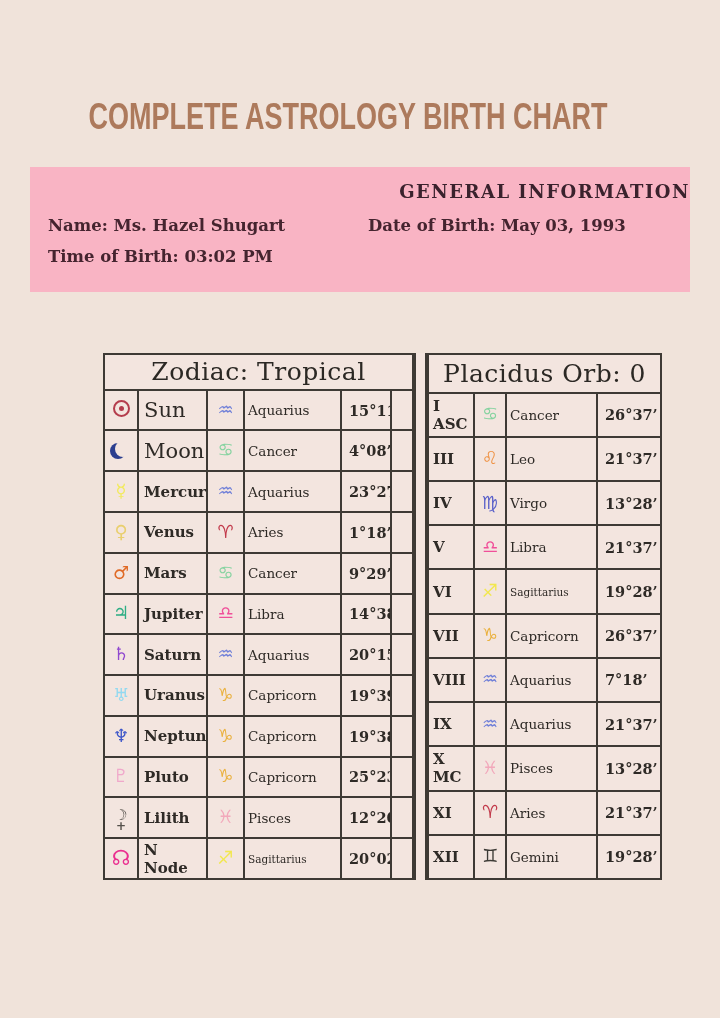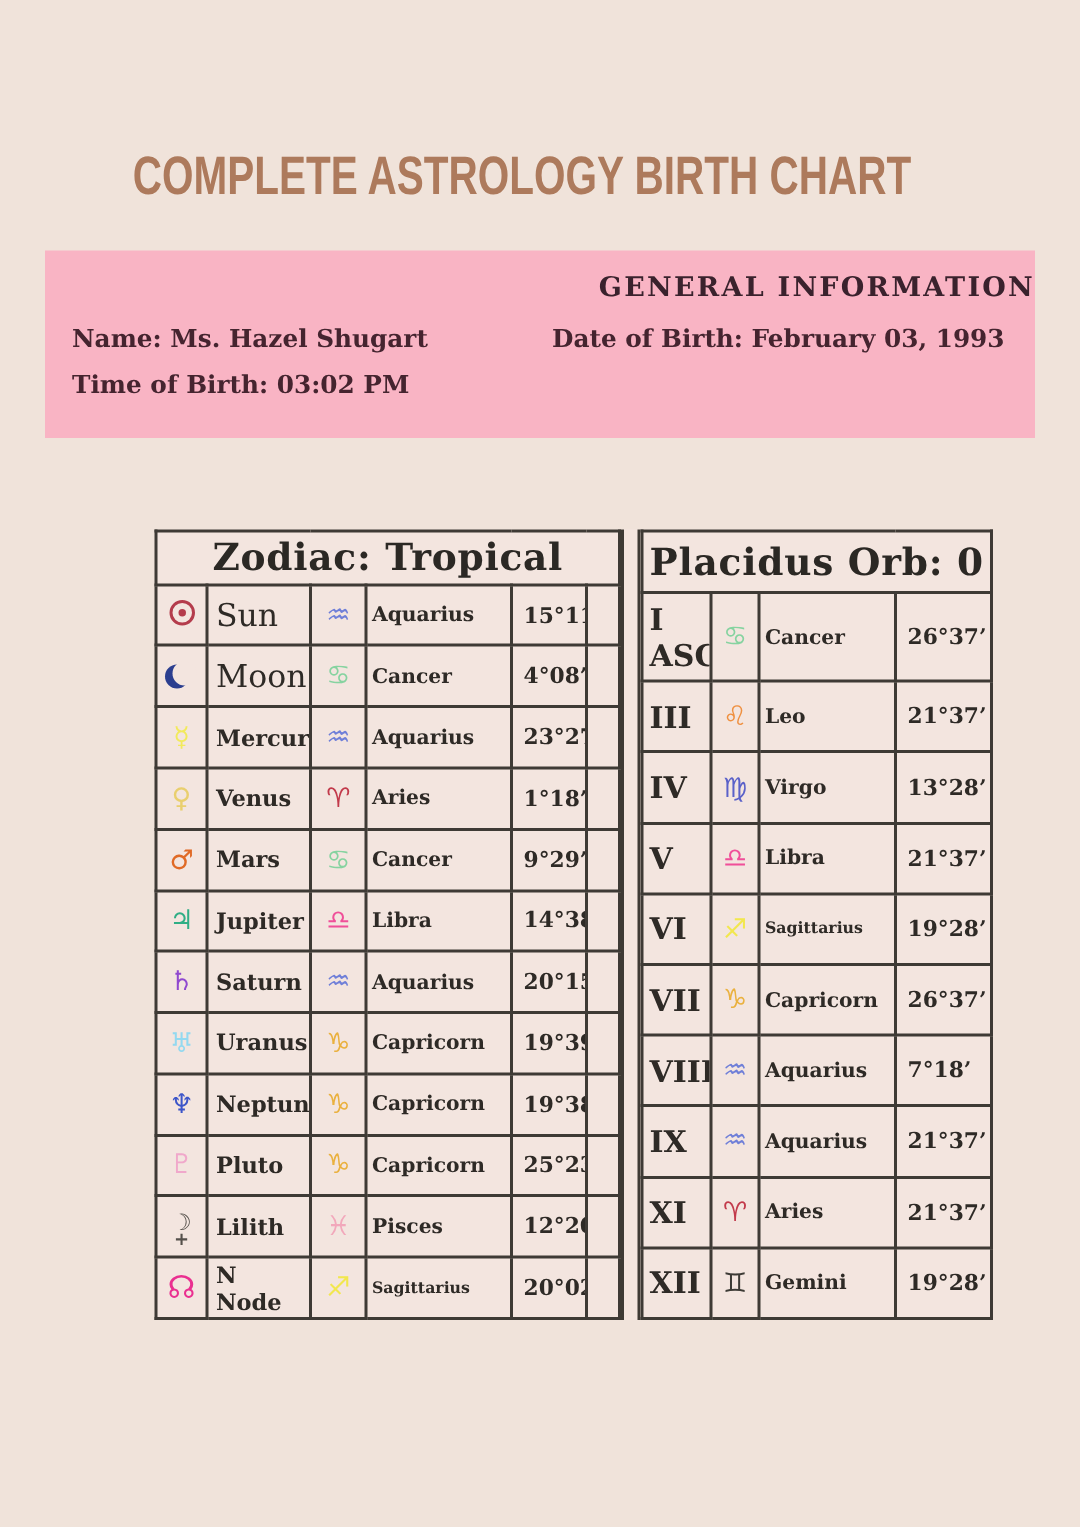--- a/index.html
+++ b/index.html
@@ -46,30 +46,30 @@
   }
   table{border-collapse:collapse;table-layout:fixed;background:#f3e5df;}
   .t-left{width:309px;}
   .t-right{width:233px;}
   td,th{
     border:2px solid #3e3a35;
     padding:0;vertical-align:middle;
     overflow:hidden;
   }
   th{
-    height:33px;font-size:25px;font-weight:bold;
+    height:33px;font-size:25px;font-weight:normal;
     text-align:center;color:#2b2824;letter-spacing:0.5px;
   }
   tr.r{height:40px;}
   .cell-name{font-size:15px;font-weight:600;padding-left:5px;text-align:left;}
   .cell-name.big{font-size:21px;font-weight:normal;}
-  .cell-sign{font-size:13.5px;font-weight:700;padding-left:3px;text-align:left;}
+  .cell-sign{font-size:13.5px;font-weight:400;padding-left:3px;text-align:left;}
   .cell-sign.sm{font-size:10.5px;}
   .cell-deg{font-size:14.5px;font-weight:600;padding-left:7px;text-align:left;}
-  .cell-house{font-size:20px;font-weight:600;padding-left:4px;text-align:left;}
+  .cell-house{font-size:15px;font-weight:600;padding-left:4px;text-align:left;}
   .cell-ic{text-align:center;}
   .spacer{
     width:9px;flex:0 0 9px;
     border-left:2px solid #3e3a35;border-right:2px solid #3e3a35;
     background:#f3e5df;
   }
   
   .glyph{
     font-family:"DejaVu Sans", sans-serif;
     font-size:18px;line-height:1;display:inline-block;
@@ -107,21 +107,21 @@
 <body>
 
 <div class="title-wrap">
   <span class="title">COMPLETE ASTROLOGY BIRTH CHART</span>
 </div>
 
 <div class="info-panel">
   <div class="info-heading">GENERAL INFORMATION</div>
   <div class="info-grid">
     <div>Name: Ms. Hazel Shugart</div>
-    <div>Date of Birth: February 03, 1993</div>
+    <div>Date of Birth: May 03, 1993</div>
     <div>Time of Birth: 03:02 PM</div>
   </div>
 </div>
 
 <div class="tables">
 
   <table class="t-left">
     <colgroup>
         <col style="width:34px">
         <col style="width:69px">
@@ -295,20 +295,26 @@
       <td class="cell-sign">Aquarius</td>
       <td class="cell-deg">7°18’</td>
     </tr>
     <tr class="r">
       <td class="cell-house">IX</td>
       <td class="cell-ic"><span class="glyph ic-aquarius">♒</span></td>
       <td class="cell-sign">Aquarius</td>
       <td class="cell-deg">21°37’</td>
     </tr>
     <tr class="r">
+      <td class="cell-house">X MC</td>
+      <td class="cell-ic"><span class="glyph ic-pisces">♓</span></td>
+      <td class="cell-sign">Pisces</td>
+      <td class="cell-deg">13°28’</td>
+    </tr>
+    <tr class="r">
       <td class="cell-house">XI</td>
       <td class="cell-ic"><span class="glyph ic-aries">♈</span></td>
       <td class="cell-sign">Aries</td>
       <td class="cell-deg">21°37’</td>
     </tr>
     <tr class="r">
       <td class="cell-house">XII</td>
       <td class="cell-ic"><span class="glyph ic-gemini">♊</span></td>
       <td class="cell-sign">Gemini</td>
       <td class="cell-deg">19°28’</td>

